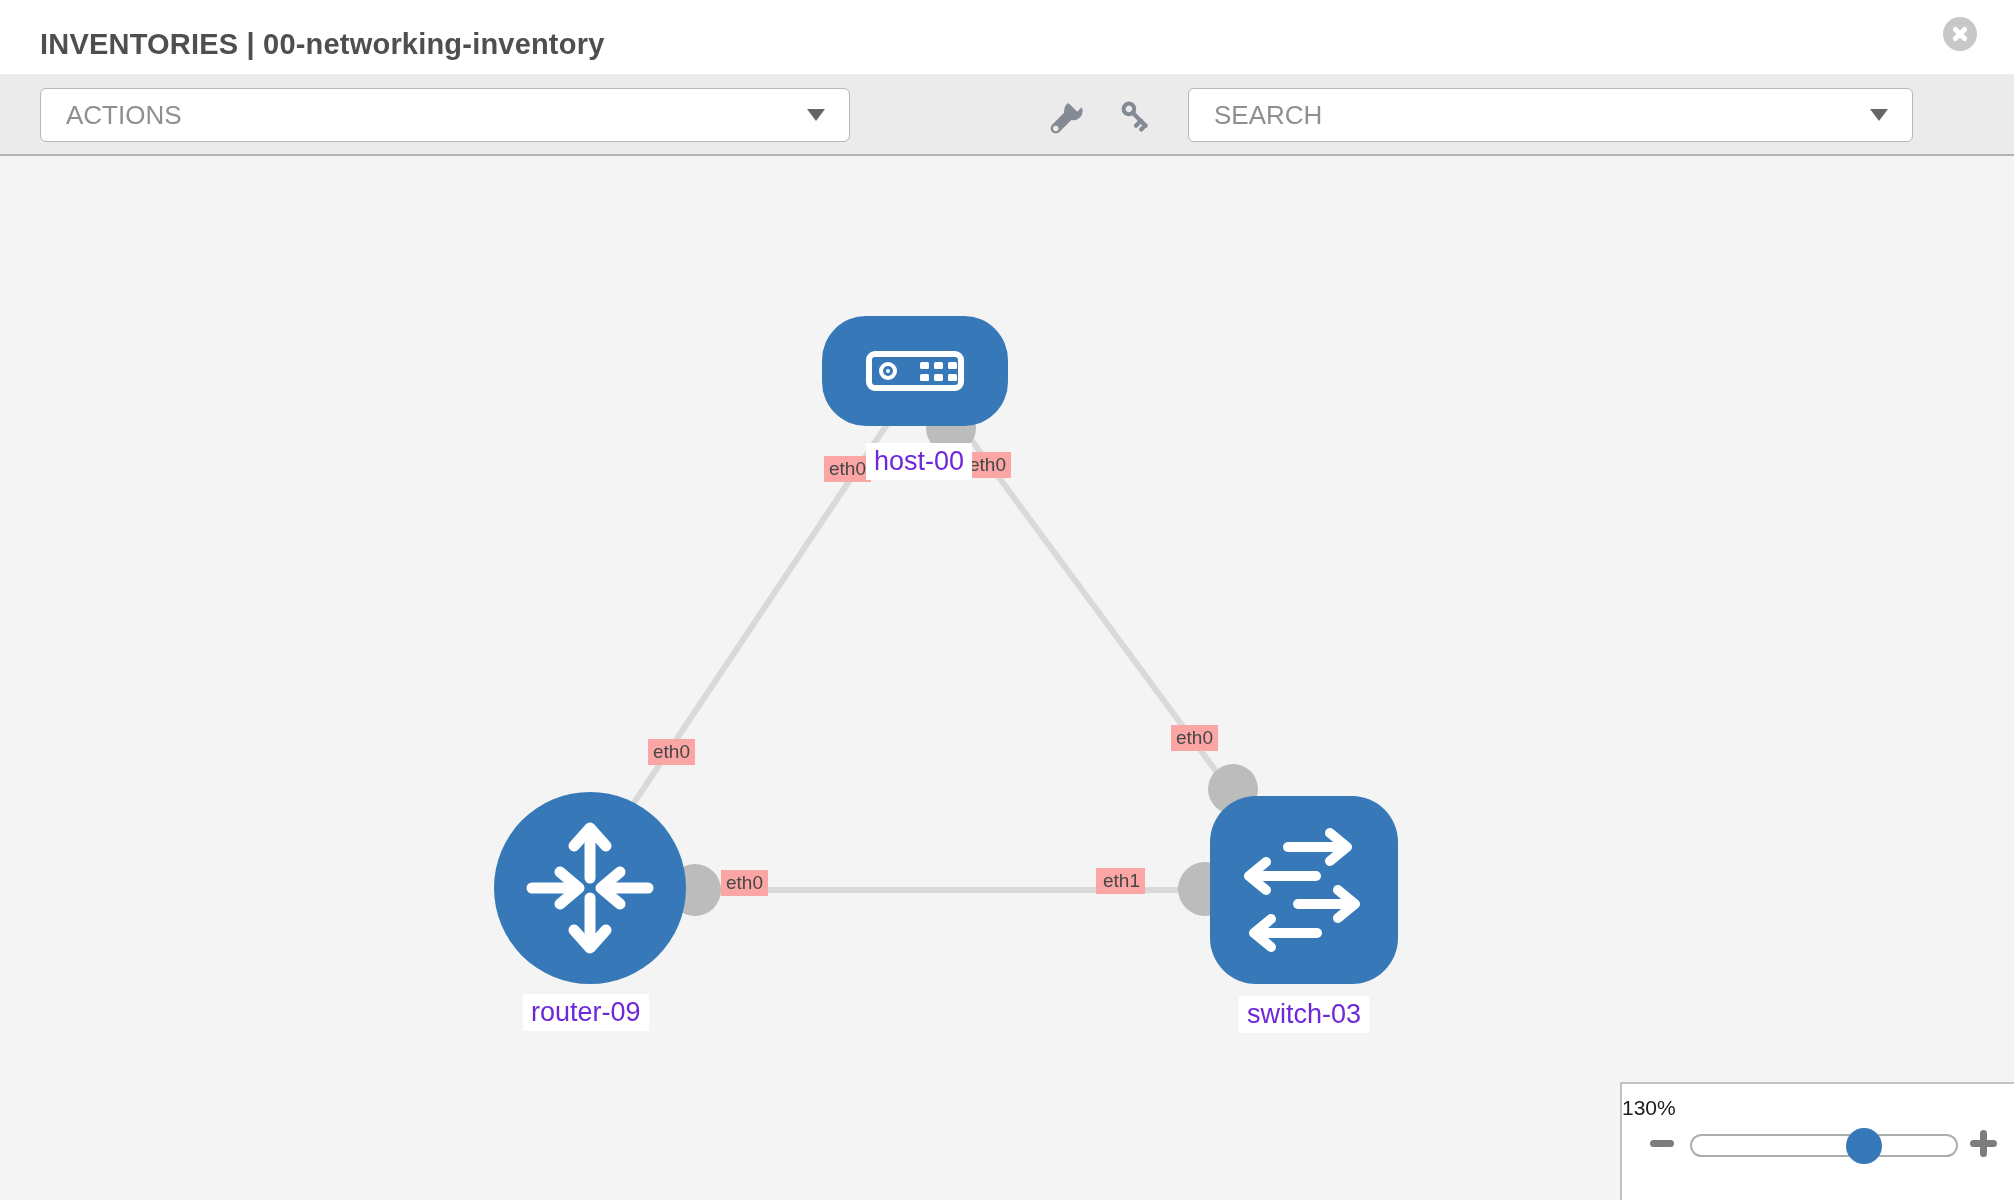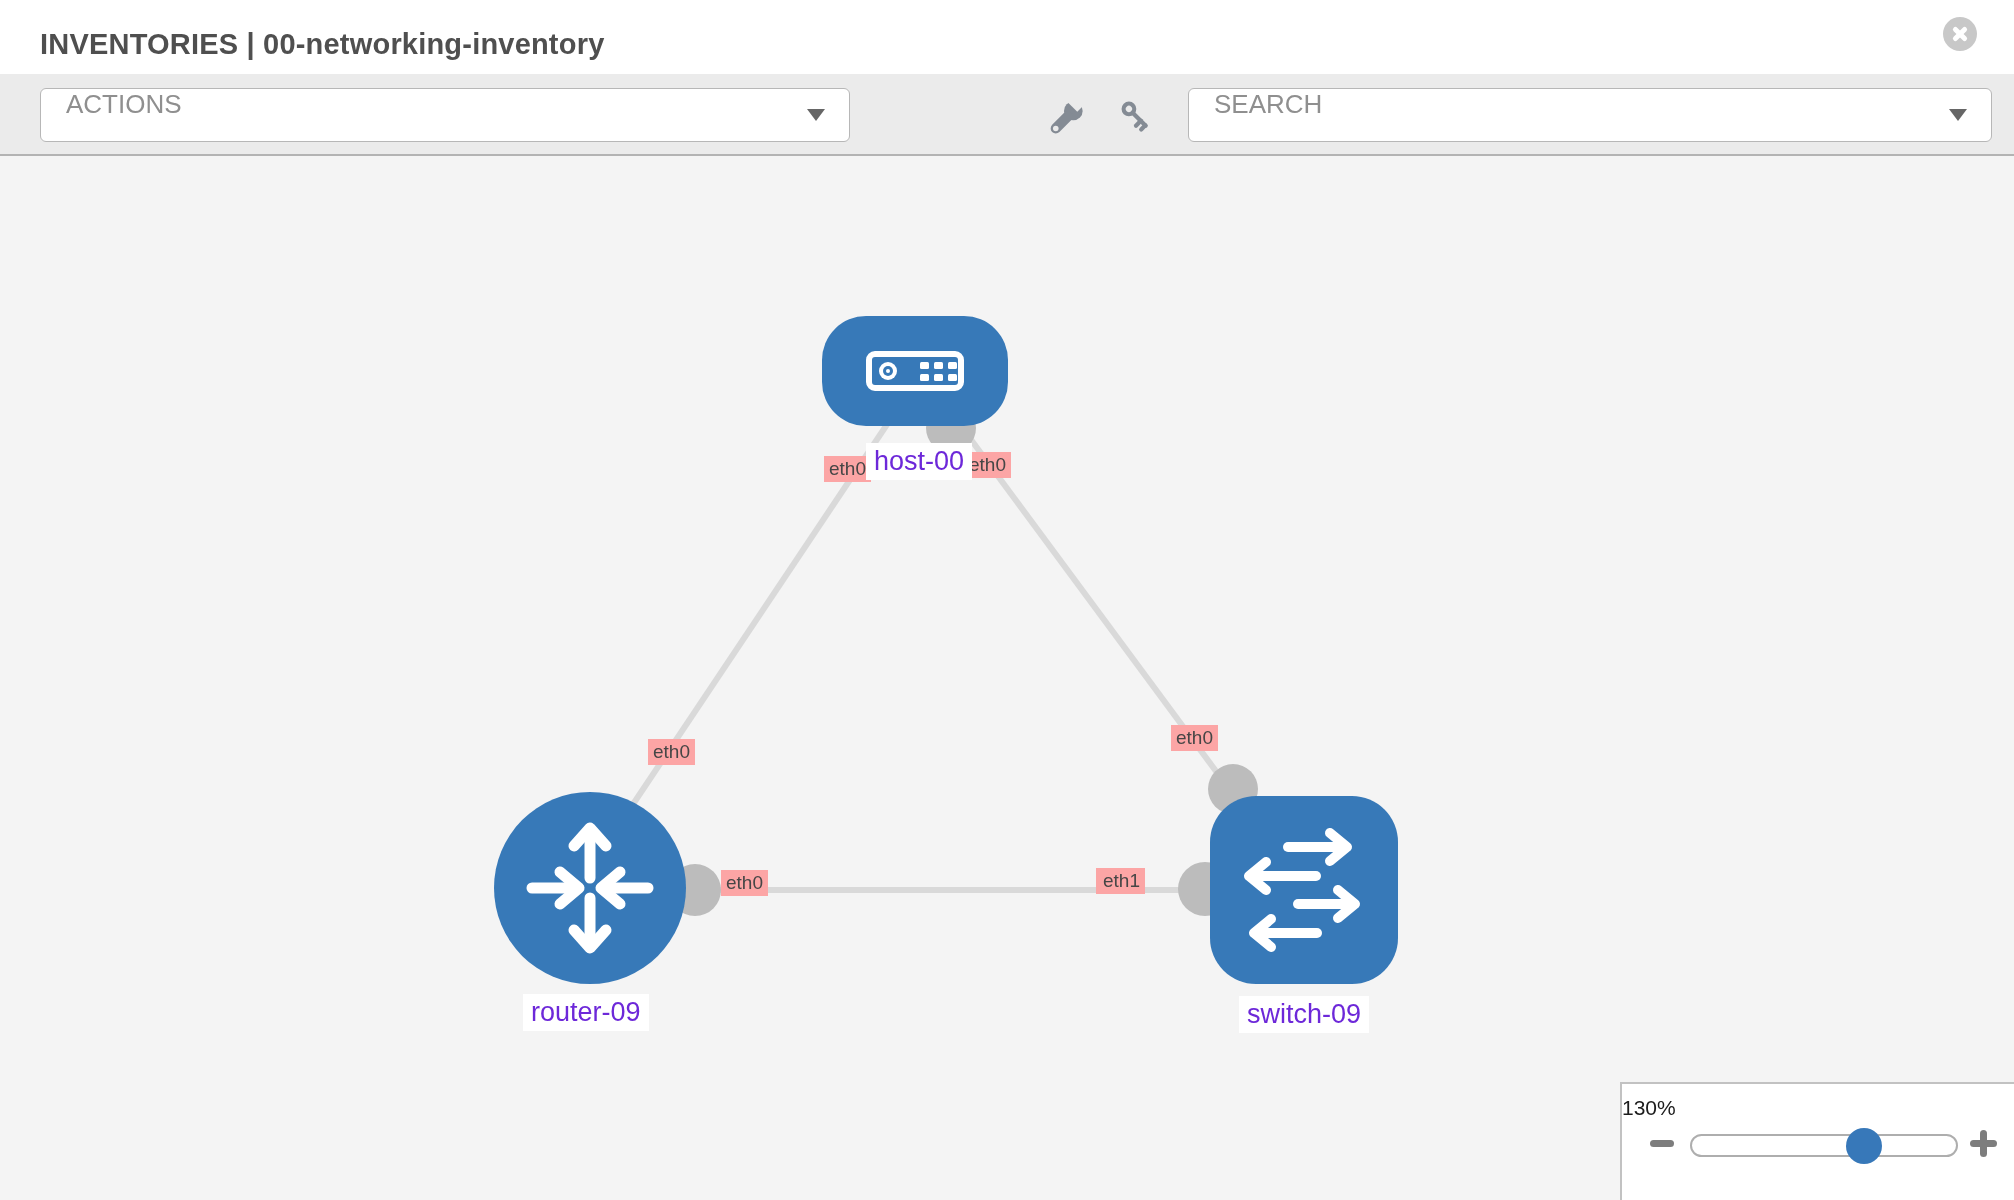--- a/index.html
+++ b/index.html
@@ -21,23 +21,23 @@
   .close-btn{position:absolute;right:37px;top:17px;width:34px;height:34px;border-radius:50%;
     background:#c8c8c8;cursor:pointer}
   .close-btn .xbar{position:absolute;left:50%;top:50%;width:18px;height:5px;border-radius:3px;background:#fff}
   .close-btn .xbar.a{transform:translate(-50%,-50%) rotate(45deg)}
   .close-btn .xbar.b{transform:translate(-50%,-50%) rotate(-45deg)}
 
   
   .toolbar{position:absolute;top:74px;left:0;width:2014px;height:82px;background:var(--toolbar-bg);
     border-bottom:2px solid #b3b3b3}
   .select-box{position:absolute;top:14px;height:54px;background:#fff;border:1px solid #b7b7b7;
-    border-radius:6px;display:flex;align-items:flex-start;padding:0 25px;color:#8f8f8f;font-size:26px;cursor:pointer}
+    border-radius:6px;display:flex;align-items:center;padding:0 25px;color:#8f8f8f;font-size:26px;cursor:pointer}
   .actions-box{left:40px;width:810px}
-  .search-box{left:1188px;width:804px}
+  .search-box{left:1188px;width:725px}
   .search-box input{border:0;outline:none;background:transparent;font-family:"Liberation Sans",sans-serif;
     font-size:26px;color:#6e6e6e;width:700px;padding:0}
   .search-box input::placeholder{color:#8f8f8f;opacity:1}
   .caret{position:absolute;right:24px;top:50%;transform:translateY(-50%);width:0;height:0;
     border-left:9px solid transparent;border-right:9px solid transparent;border-top:12px solid #666}
   .tool-btn{position:absolute;top:20px;width:44px;height:44px;display:flex;align-items:center;
     justify-content:center;cursor:pointer}
   .tool-wrench{left:1044px}
   .tool-key{left:1114px}
 
@@ -173,21 +173,21 @@
     <div class="if-label" style="left:824px;top:300px">eth0</div>
     <div class="if-label" style="left:964px;top:296px">eth0</div>
     <div class="if-label" style="left:648px;top:583px">eth0</div>
     <div class="if-label" style="left:1171px;top:569px">eth0</div>
     <div class="if-label" style="left:721px;top:714px">eth0</div>
     <div class="if-label" style="left:1096px;top:712px">eth0</div>
     <div class="if-label" style="left:1098px;top:712px">eth1</div>
 
     <div class="node-label" style="left:866px;top:287px">host-00</div>
     <div class="node-label" style="left:523px;top:838px">router-09</div>
-    <div class="node-label" style="left:1239px;top:840px">switch-09</div>
+    <div class="node-label" style="left:1239px;top:840px">switch-03</div>
   </div>
 
   <div class="zoom-panel">
     <div class="zoom-level">130%</div>
     <div class="zoom-minus"></div>
     <div class="zoom-track"></div>
     <div class="zoom-thumb"></div>
     <div class="zoom-plus">
       <span class="pbar-h"></span>
       <span class="pbar-v"></span>

